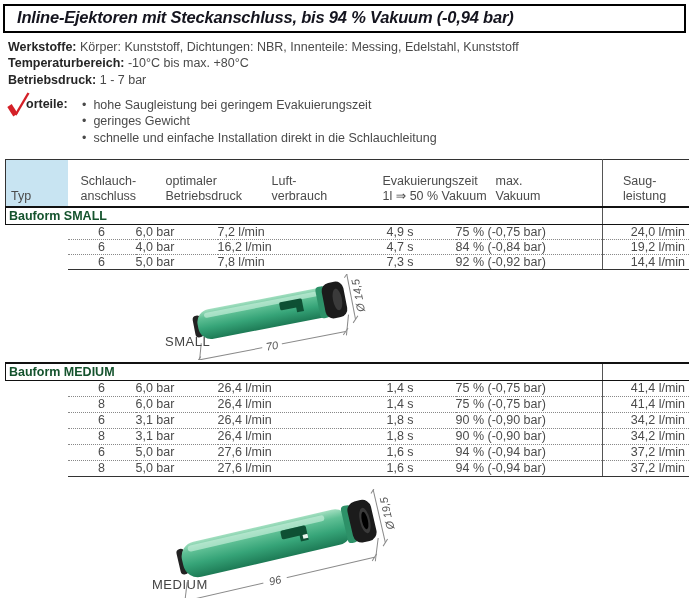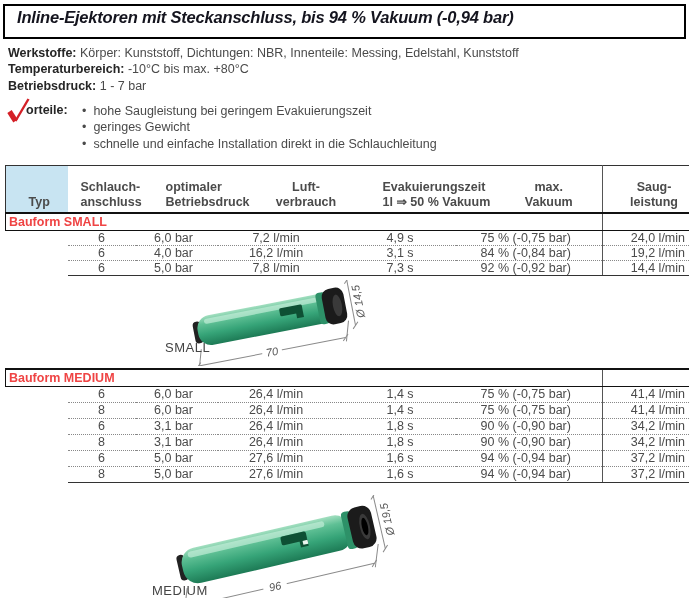--- a/index.html
+++ b/index.html
@@ -13,69 +13,69 @@
   *{box-sizing:border-box;}
   html,body{margin:0;padding:0;}
   body{
     width:689px;height:598px;background:#fff;position:relative;overflow:hidden;
     font-family:"Liberation Sans",sans-serif;color:var(--txt);
   }
   
   .title-bar{
     margin:4px 3px 0 3px;border:2px solid #000;
     display:flex;justify-content:space-between;align-items:center;
-    padding:2px 12px 10px;font-weight:bold;font-style:italic;
+    padding:2px 12px 4px;font-weight:bold;font-style:italic;
     font-size:16.5px;color:#14141e;letter-spacing:-0.2px;white-space:nowrap;
   }
   
   .specs{margin:6px 0 0 8px;font-size:12.5px;line-height:1.3;}
   .spec-label{font-weight:700;color:var(--ink);}
   
   .vorteile{display:flex;margin:7px 0 0 6px;font-size:12.5px;}
   .vhead{display:flex;align-items:flex-start;margin-top:2px;width:76px;flex:none;}
   .vcheck{display:inline-block;margin:-6px 0 0 0;}
   .vlabel{font-weight:700;color:var(--ink);margin-left:-4px;}
   .vlist{margin:2px 0 0 0;padding:0;list-style:none;line-height:1.32;}
   .vlist li{display:flex;}
   .bullet{margin-right:7px;}
   
   .table-wrap{margin:13px 0 0 5px;width:684px;}
   table{border-collapse:collapse;table-layout:fixed;width:684px;}
   col.c1{width:62px}col.c2{width:68px}col.c3{width:82px}col.c4{width:123px}
   col.c5{width:115px}col.c6{width:147px}col.c7{width:87px}
   .hdr{border-top:1px solid var(--line);}
   .hdr th{
-    font-weight:700;font-size:12.5px;color:#4b4b4b;text-align:center;
+    font-weight:400;font-size:12.5px;color:#4b4b4b;text-align:left;
     vertical-align:bottom;padding:3px 0 2px;height:46px;white-space:nowrap;
   }
   .hdr th div{line-height:15px;}
   .hdr th.col-typ{background:var(--typ-blue);border-left:1px solid var(--line);padding-left:5px;}
   .hdr th.col-saug{border-right:1px solid #555;}
   .h-anschluss{padding-left:13px!important}
   .h-druck{padding-left:30px!important}
   .h-luft{padding-left:54px!important}
   .h-evak{padding-left:42px!important}
   .h-vak{padding-left:40px!important}
   .h-saug{padding-left:20px!important}
   .band-row td{
     border-top:2px solid #111;border-bottom:1.2px solid #111;
-    font-weight:700;color:#ef4444;font-size:12.5px;padding:1px 0 1px 3px;height:14px;
+    font-weight:700;color:#14532d;font-size:12.5px;padding:1px 0 1px 3px;height:14px;
   }
   .band-row td:first-child{border-left:1.5px solid #111;}
   .band-row td.col-saug{border-left:1px solid #555;border-right:1px solid #555;}
   tbody.rows td{
     font-size:12.5px;color:#4b4b4b;padding:0;white-space:nowrap;
     border-bottom:1px dotted #888;height:14.5px;
   }
   .rows-medium tbody.rows td{height:16px;}
   tbody.rows td.col-typ{border-bottom:none;}
   tbody.rows tr:last-child td{border-bottom:1.4px solid #333;}
   tbody.rows tr:last-child td.col-typ{border-bottom:none;}
   .col-anschluss{text-align:center;}
-  .col-druck,.col-luft,.col-vak{text-align:center;padding-right:6px!important;}
+  .col-druck,.col-luft,.col-vak{text-align:left;padding-right:6px!important;}
   .col-evak{padding-left:46px!important;}
   .col-saug{text-align:right;padding-right:4px!important;border-left:1px solid #555;border-right:1px solid #555;}
   
   .fig-small{margin:4px 0 2px 158px;height:86px;}
   .fig-medium{margin:12px 0 0 145px;height:118px;}
   .dimline{stroke:#8a8a8a;stroke-width:1;fill:none;}
   .dimtext{font-size:11px;font-style:italic;fill:#555;}
   .figlabel{font-size:13px;fill:#444;letter-spacing:0.5px;}
 </style>
 </head>
@@ -196,21 +196,21 @@
           <td class="col-luft">7,2 l/min</td>
           <td class="col-evak">4,9 s</td>
           <td class="col-vak">75 % (-0,75 bar)</td>
           <td class="col-saug">24,0 l/min</td>
         </tr>
         <tr>
           <td class="col-typ"></td>
           <td class="col-anschluss">6</td>
           <td class="col-druck">4,0 bar</td>
           <td class="col-luft">16,2 l/min</td>
-          <td class="col-evak">3,1 s</td>
+          <td class="col-evak">4,7 s</td>
           <td class="col-vak">84 % (-0,84 bar)</td>
           <td class="col-saug">19,2 l/min</td>
         </tr>
         <tr>
           <td class="col-typ"></td>
           <td class="col-anschluss">6</td>
           <td class="col-druck">5,0 bar</td>
           <td class="col-luft">7,8 l/min</td>
           <td class="col-evak">7,3 s</td>
           <td class="col-vak">92 % (-0,92 bar)</td>

